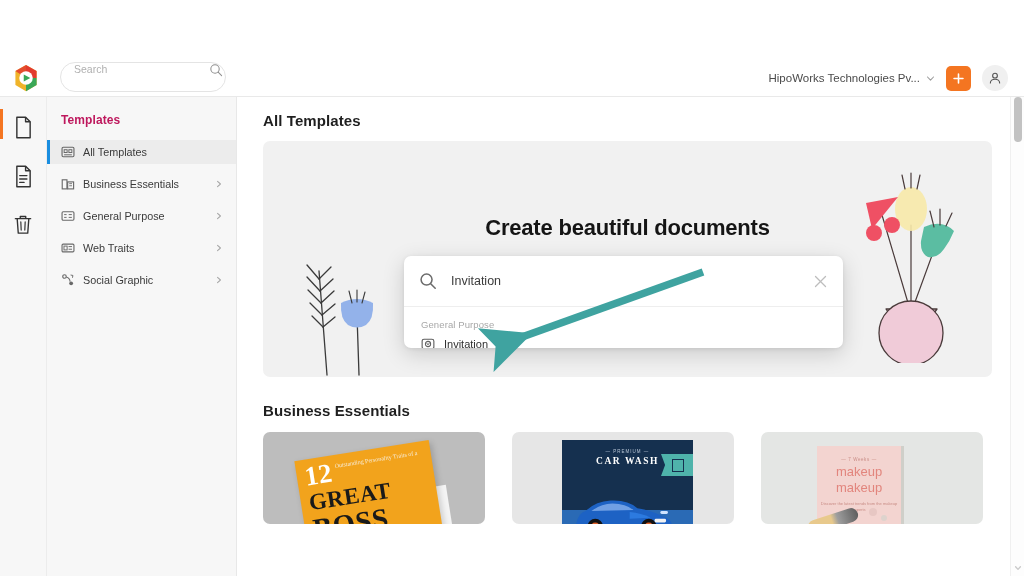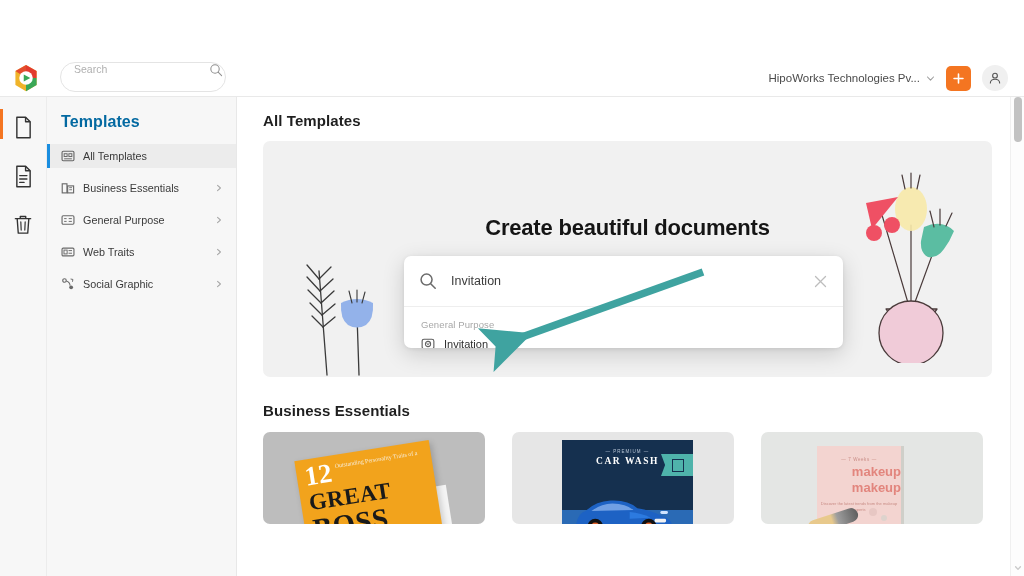--- a/index.html
+++ b/index.html
@@ -66,21 +66,21 @@
     content: ""; position: absolute; left: 0; top: -2px; width: 3px; height: 30px;
     background: #f47521;
   }
 
   
   .sidebar {
     position: absolute; left: 47px; top: 97px; width: 190px; height: 479px;
     background: #f7f7f7; border-right: 1px solid #e8e8e8;
   }
   .sidebar-title {
-    font-size: 16px; font-weight: bold; color: #0369a1;
+    font-size: 12px; font-weight: bold; color: #be185d;
     padding: 16px 0 13px 14px; letter-spacing: .1px;
   }
   .nav-item {
     position: relative; display: flex; align-items: center;
     height: 24px; margin: 0 0 8px 0; padding-left: 14px; cursor: pointer;
   }
   .nav-item.active { background: #ececec; }
   .nav-item.active::before {
     content: ""; position: absolute; left: 0; top: 0; width: 3px; height: 24px;
     background: #1a8ee0;
@@ -156,21 +156,21 @@
   }
   .cw-floor { position: absolute; left:0; right:0; bottom:0; height: 30px; background: #2a6ab5; }
 
   
   .mk {
     position: absolute; left: 56px; top: 14px; width: 84px; height: 92px;
     background: #f3d4d0;
   }
   .mk-shadow { position: absolute; left: 138px; top: 14px; width: 5px; height: 92px; background: #cfcfc9; }
   .mk .mk-kick { font-size: 4.5px; color: #c98d86; text-align: center; margin-top: 11px; letter-spacing: .6px; }
-  .mk .mk-t { font-size: 13px; font-weight: bold; color: #e2857d; text-align: right; line-height: 1.0; margin-top: 3px; font-family: "Liberation Sans", sans-serif; }
+  .mk .mk-t { font-size: 13px; font-weight: normal; color: #e2857d; text-align: center; line-height: 1.0; margin-top: 3px; font-family: "Liberation Sans", sans-serif; }
   .mk .mk-s { font-size: 4px; color: #c98d86; text-align: center; margin-top: 7px; line-height: 1.6; }
   .brush {
     position: absolute; left: 46px; bottom: -4px; width: 52px; height: 14px;
     background: linear-gradient(90deg,#e8c98c 0%, #e8c98c 48%, #9e9e9e 60%, #5e5e5e 100%);
     border-radius: 7px; transform: rotate(-18deg);
   }
   .dot1 { position: absolute; left: 108px; bottom: 8px; width: 8px; height: 8px; border-radius: 50%; background: #e7c7c3; }
   .dot2 { position: absolute; left: 120px; bottom: 3px; width: 6px; height: 6px; border-radius: 50%; background: #ddd3cd; }
 
   

